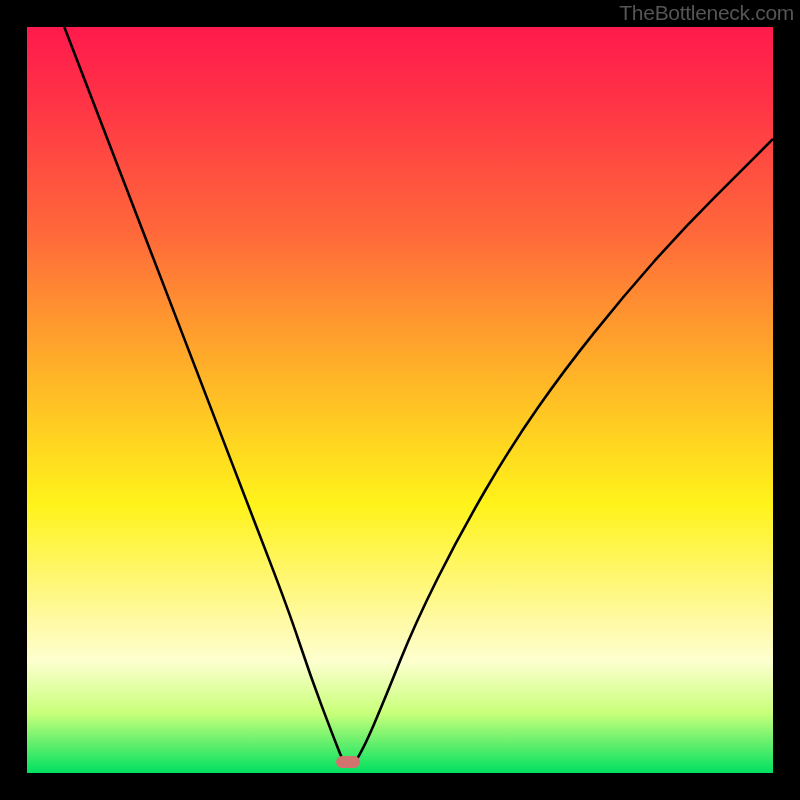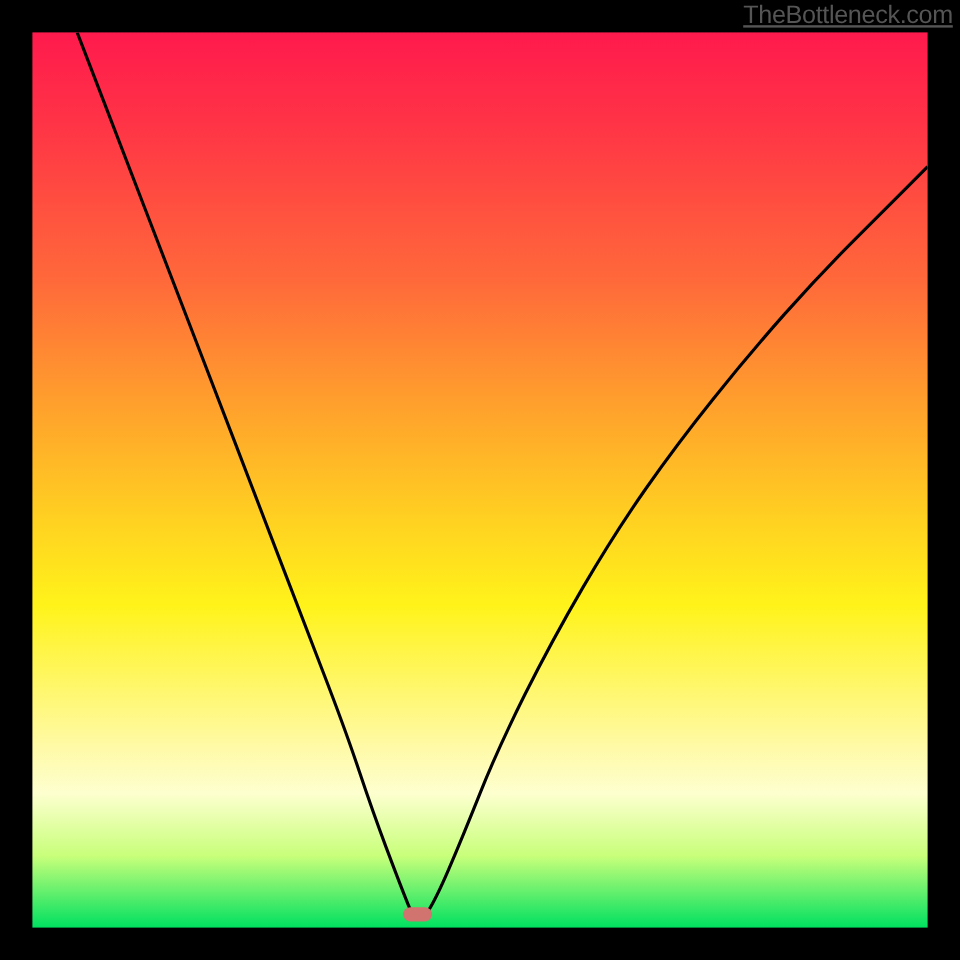--- a/index.html
+++ b/index.html
@@ -54,21 +54,20 @@
     background: #d1736f;
     transform: translate(-50%, -50%);
   }
   .watermark {
     position: absolute;
     top: 1px;
     right: 6px;
     color: #555;
     font-size: 21px;
     letter-spacing: -0.3px;
-    text-decoration: underline;
   }
 </style>
 </head>
 <body>
 
 <div class="frame">
   <div class="plot-area">
     <svg class="curve" viewBox="0 0 746 746" preserveAspectRatio="none">
       <path fill="none" stroke="#000" stroke-width="2.6" d="M 37.3 0.0 Q 37.3 0.0 56.0 48.5 Q 74.6 97.0 93.3 145.5 Q 111.9 194.0 130.6 242.4 Q 149.2 290.9 167.9 339.4 Q 186.5 387.9 205.1 436.4 Q 223.8 484.9 242.4 533.4 Q 261.1 581.9 272.3 615.5 Q 283.5 649.0 294.7 678.9 Q 305.9 708.7 313.3 727.3 Q 320.8 746.0 328.2 734.8 Q 335.7 723.6 346.9 697.5 Q 358.1 671.4 373.0 634.1 Q 387.9 596.8 410.3 552.0 Q 432.7 507.3 458.8 462.5 Q 484.9 417.8 511.0 380.5 Q 537.1 343.2 567.0 305.9 Q 596.8 268.6 626.6 235.0 Q 656.5 201.4 686.3 171.6 Q 716.2 141.7 731.1 126.8 T 746.0 111.9"></path>
     </svg>

